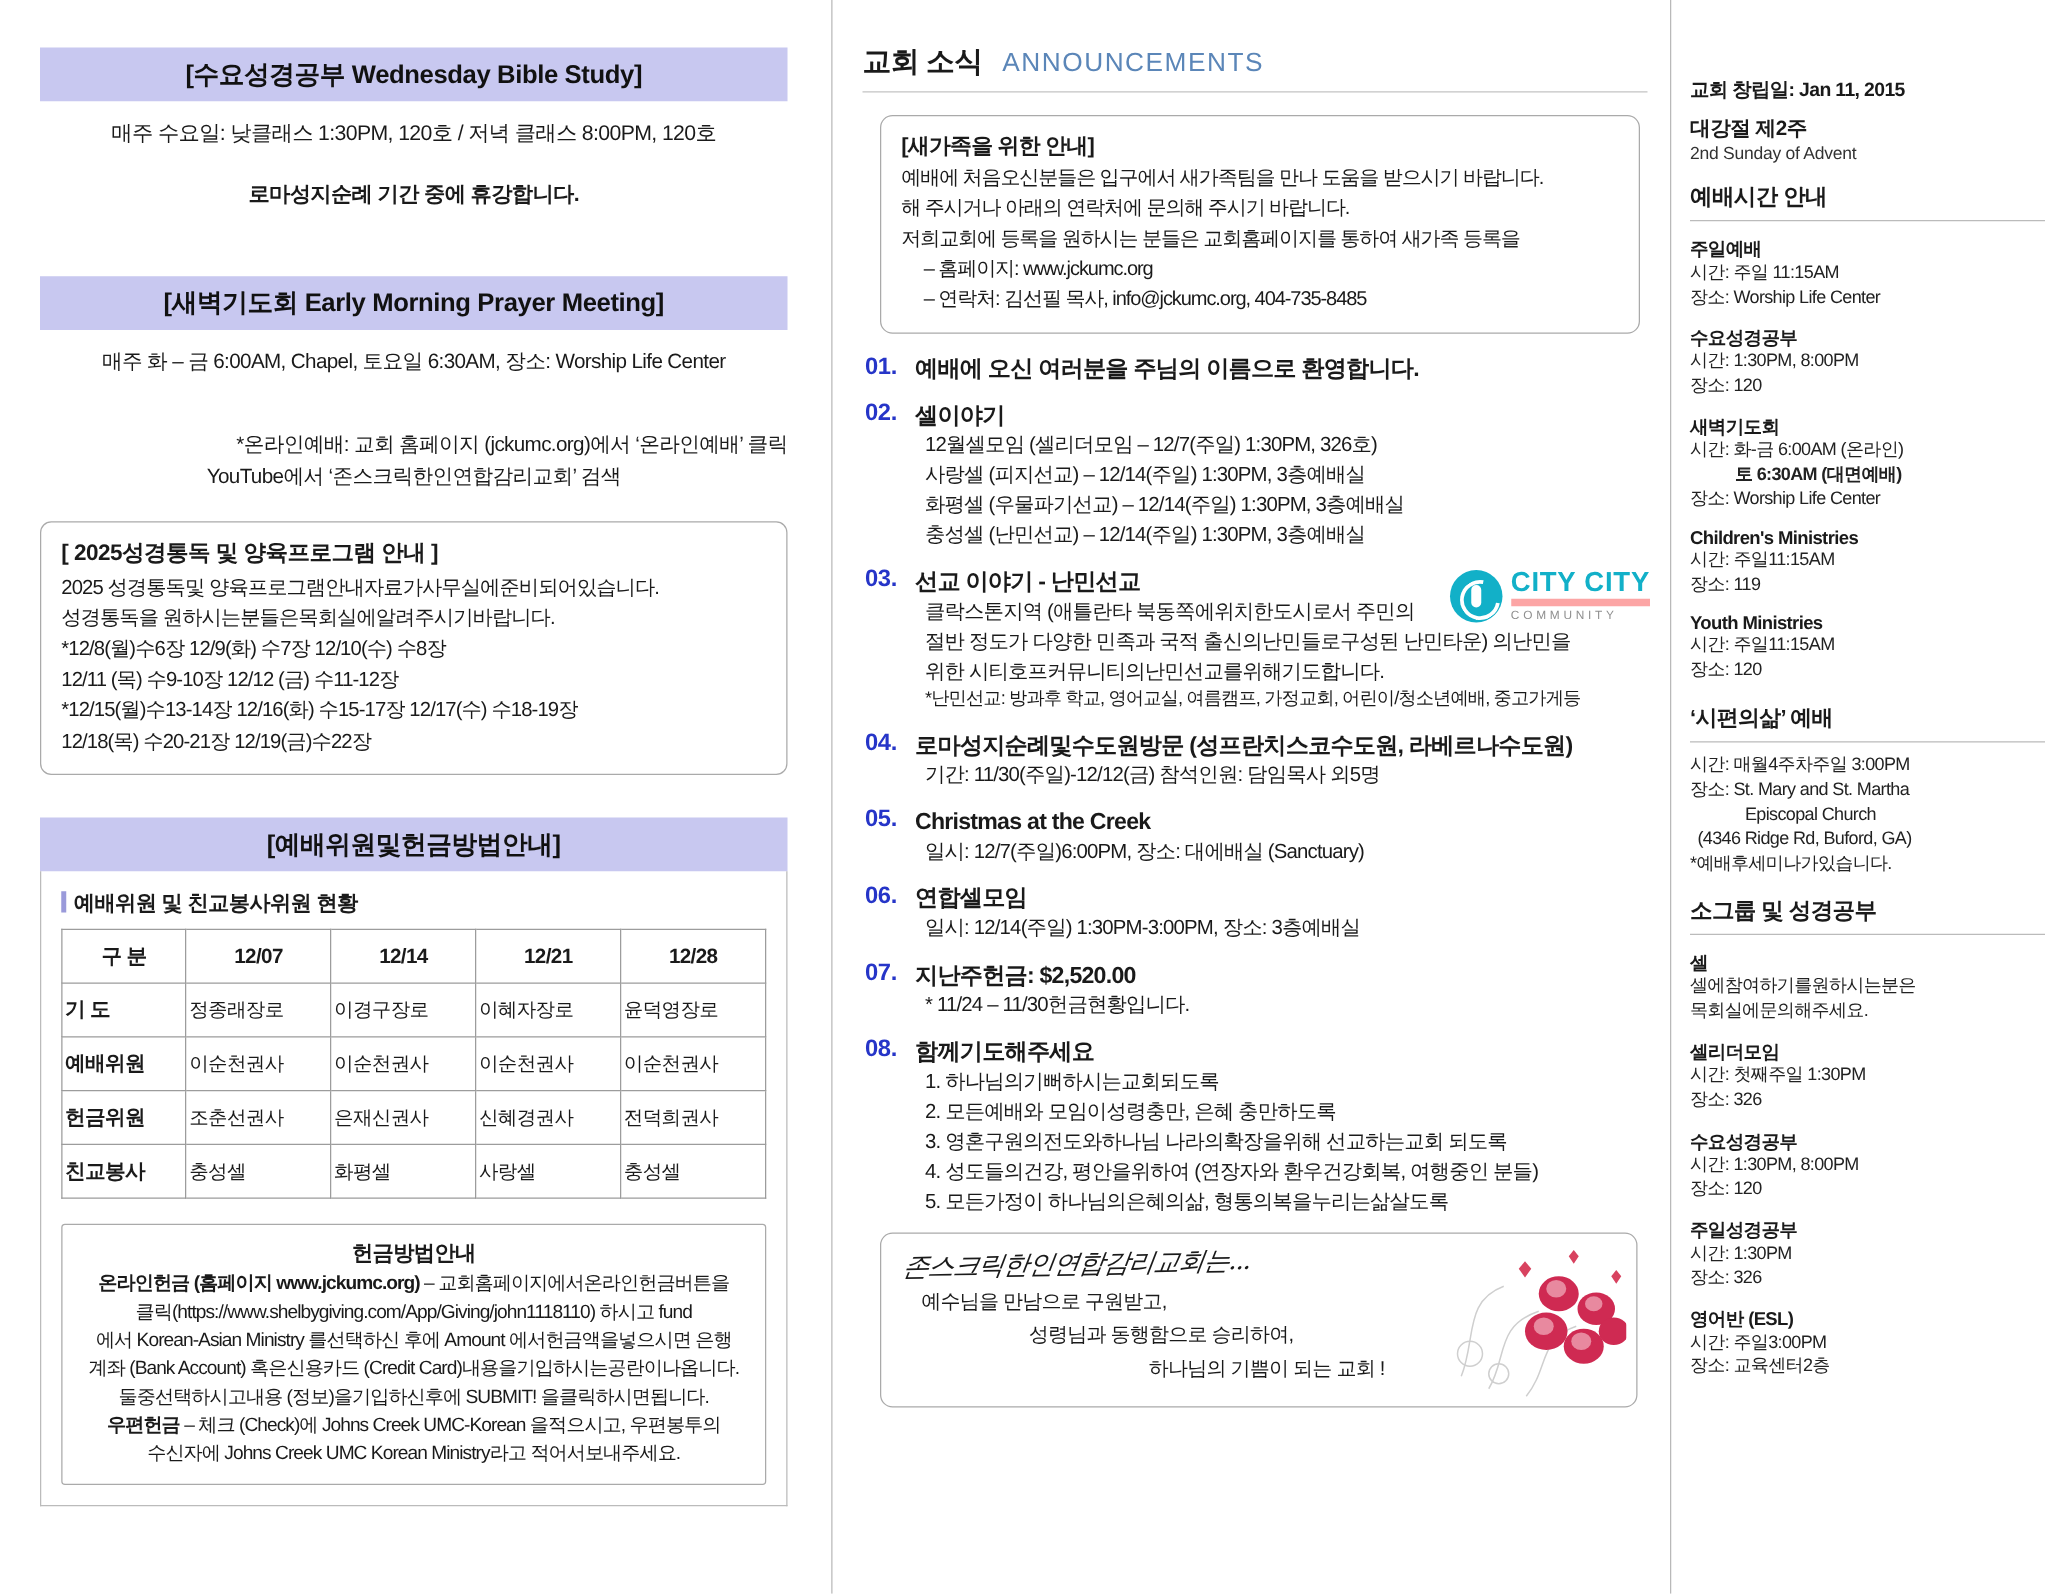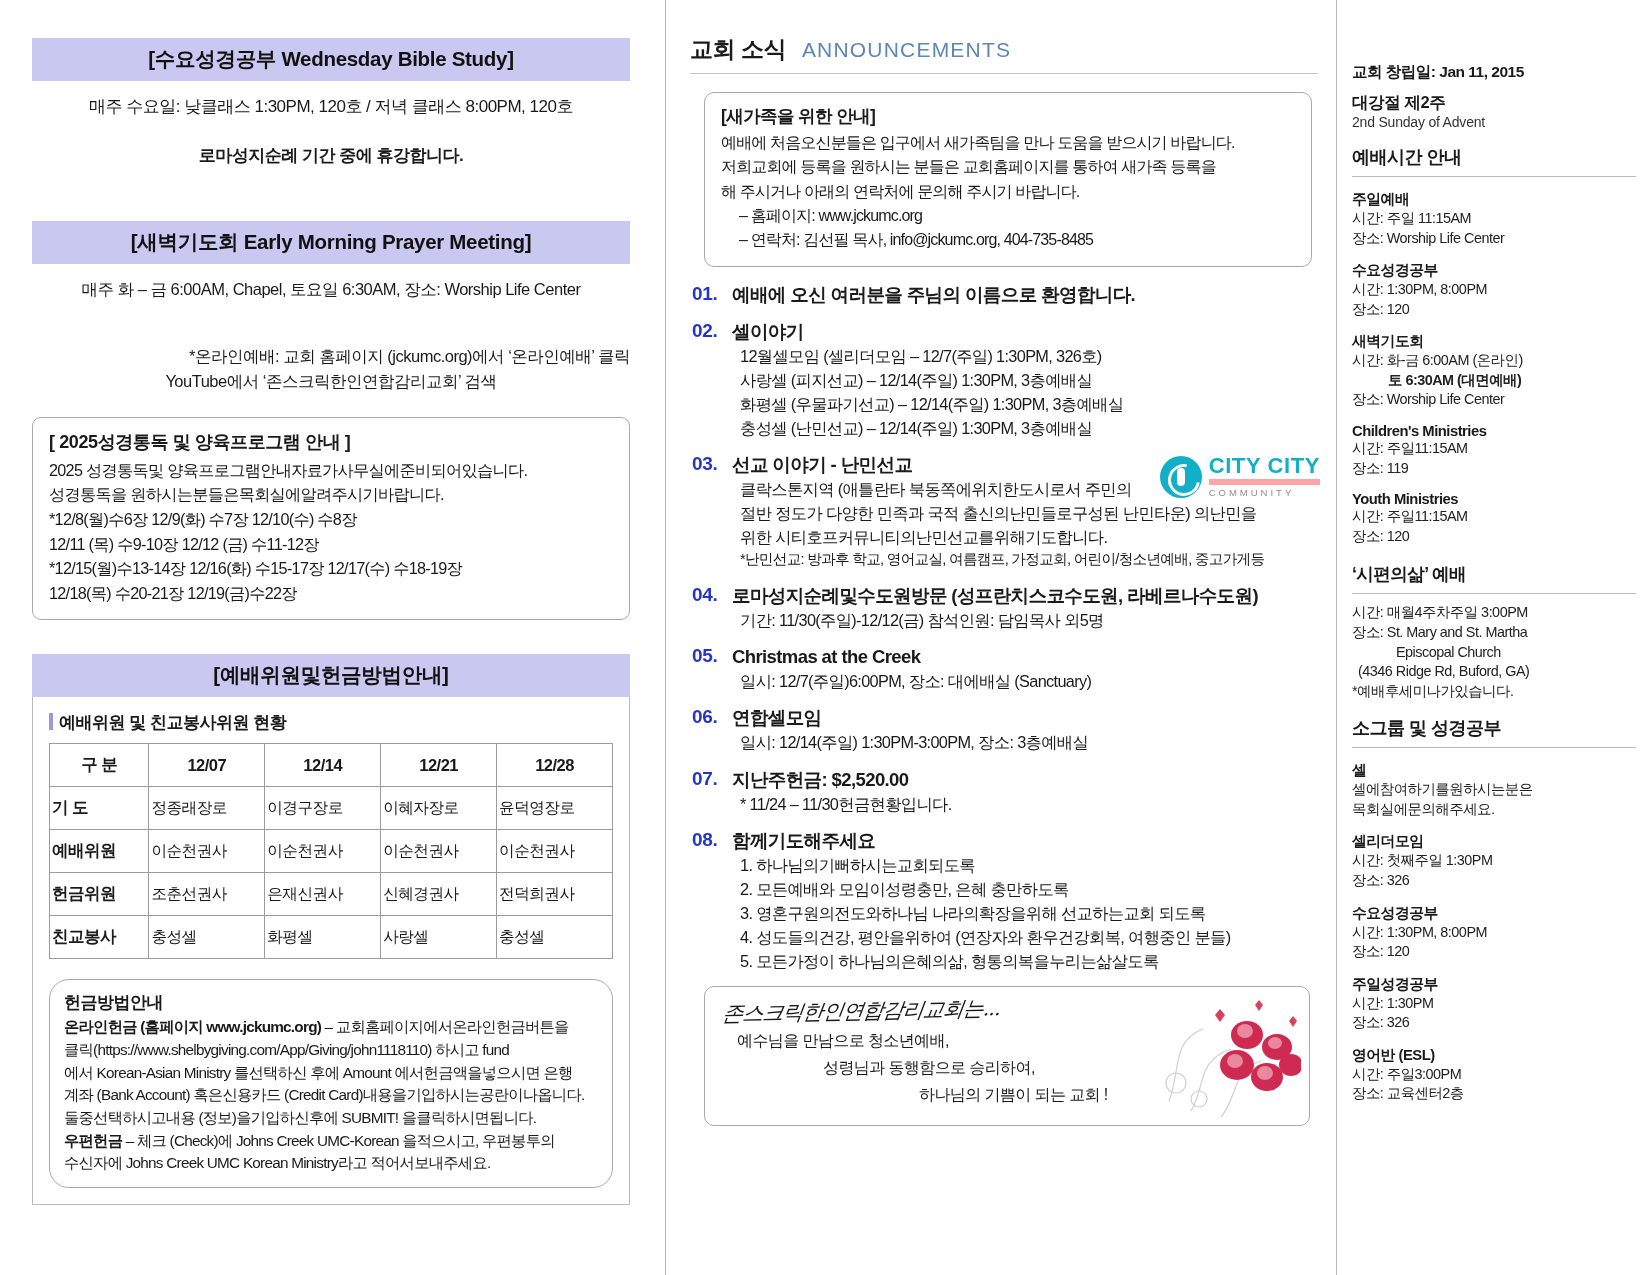--- a/index.html
+++ b/index.html
@@ -83,22 +83,23 @@
     font-size: 15.6px;
     letter-spacing: -0.5px;
     padding: 10px 2px;
   }
   table.duty th { font-weight: bold; font-size: 16.5px; }
   table.duty td.rowhead { font-weight: bold; font-size: 16.5px; }
 
   .give-box {
     margin-top: 20px;
     border: 1px solid #aaa;
-    border-radius: 20px;
+    border-radius: 3px;
     padding: 11px 14px 12px;
+    text-align: center;
   }
   .give-box h4 { font-size: 17px; font-weight: bold; letter-spacing: -0.5px; margin-bottom: 2px;}
   .give-box p { font-size: 15.3px; letter-spacing: -0.75px; line-height: 1.48; }
   .give-box b { font-weight: bold; }
 
   
   .col-mid {
     width: 676px;
     padding: 34px 18px 0 30px;
     position: relative;
@@ -303,22 +304,22 @@
   <div class="col-mid">
 
     <div class="ann-head">
       <span class="ko">교회 소식</span>
       <span class="en">ANNOUNCEMENTS</span>
     </div>
 
     <div class="newfam">
       <h4>[새가족을 위한 안내]</h4>
       <p>예배에 처음오신분들은 입구에서 새가족팀을 만나 도움을 받으시기 바랍니다.</p>
+      <p>해 주시거나 아래의 연락처에 문의해 주시기 바랍니다.</p>
       <p>저희교회에 등록을 원하시는 분들은 교회홈페이지를 통하여 새가족 등록을</p>
-      <p>해 주시거나 아래의 연락처에 문의해 주시기 바랍니다.</p>
       <p class="ind">– 홈페이지: www.jckumc.org</p>
       <p class="ind">– 연락처: 김선필 목사,  info@jckumc.org, 404-735-8485</p>
     </div>
 
     <div class="ann-list">
 
       <div class="ann-item">
         <div class="ann-num">01.</div>
         <div class="ann-body">
           <div class="ann-title">예배에 오신 여러분을 주님의 이름으로 환영합니다.</div>
@@ -397,21 +398,21 @@
           <span class="pip"></span>
         </div>
       <div class="ch-text">
         <div class="t1">CITY CITY</div>
         <div class="t2">COMMUNITY</div>
       </div>
     </div>
 
     <div class="vision">
       <div class="script">존스크릭한인연합감리교회는...</div>
-      <div class="v1">예수님을 만남으로 청소년예배,</div>
+      <div class="v1">예수님을 만남으로 구원받고,</div>
       <div class="v2">성령님과 동행함으로 승리하여,</div>
       <div class="v3">하나님의 기쁨이 되는 교회 !</div>
       <svg class="flowers" viewBox="0 0 150 130">
         <g fill="none" stroke="#cfcfcf" stroke-width="1.2">
           <path d="M18 110 C30 80 20 50 52 38"></path>
           <path d="M40 120 C55 95 45 70 80 58"></path>
           <path d="M70 126 C88 104 80 80 110 70"></path>
           <circle cx="25" cy="92" r="10"></circle>
           <circle cx="48" cy="108" r="8"></circle>
         </g>

